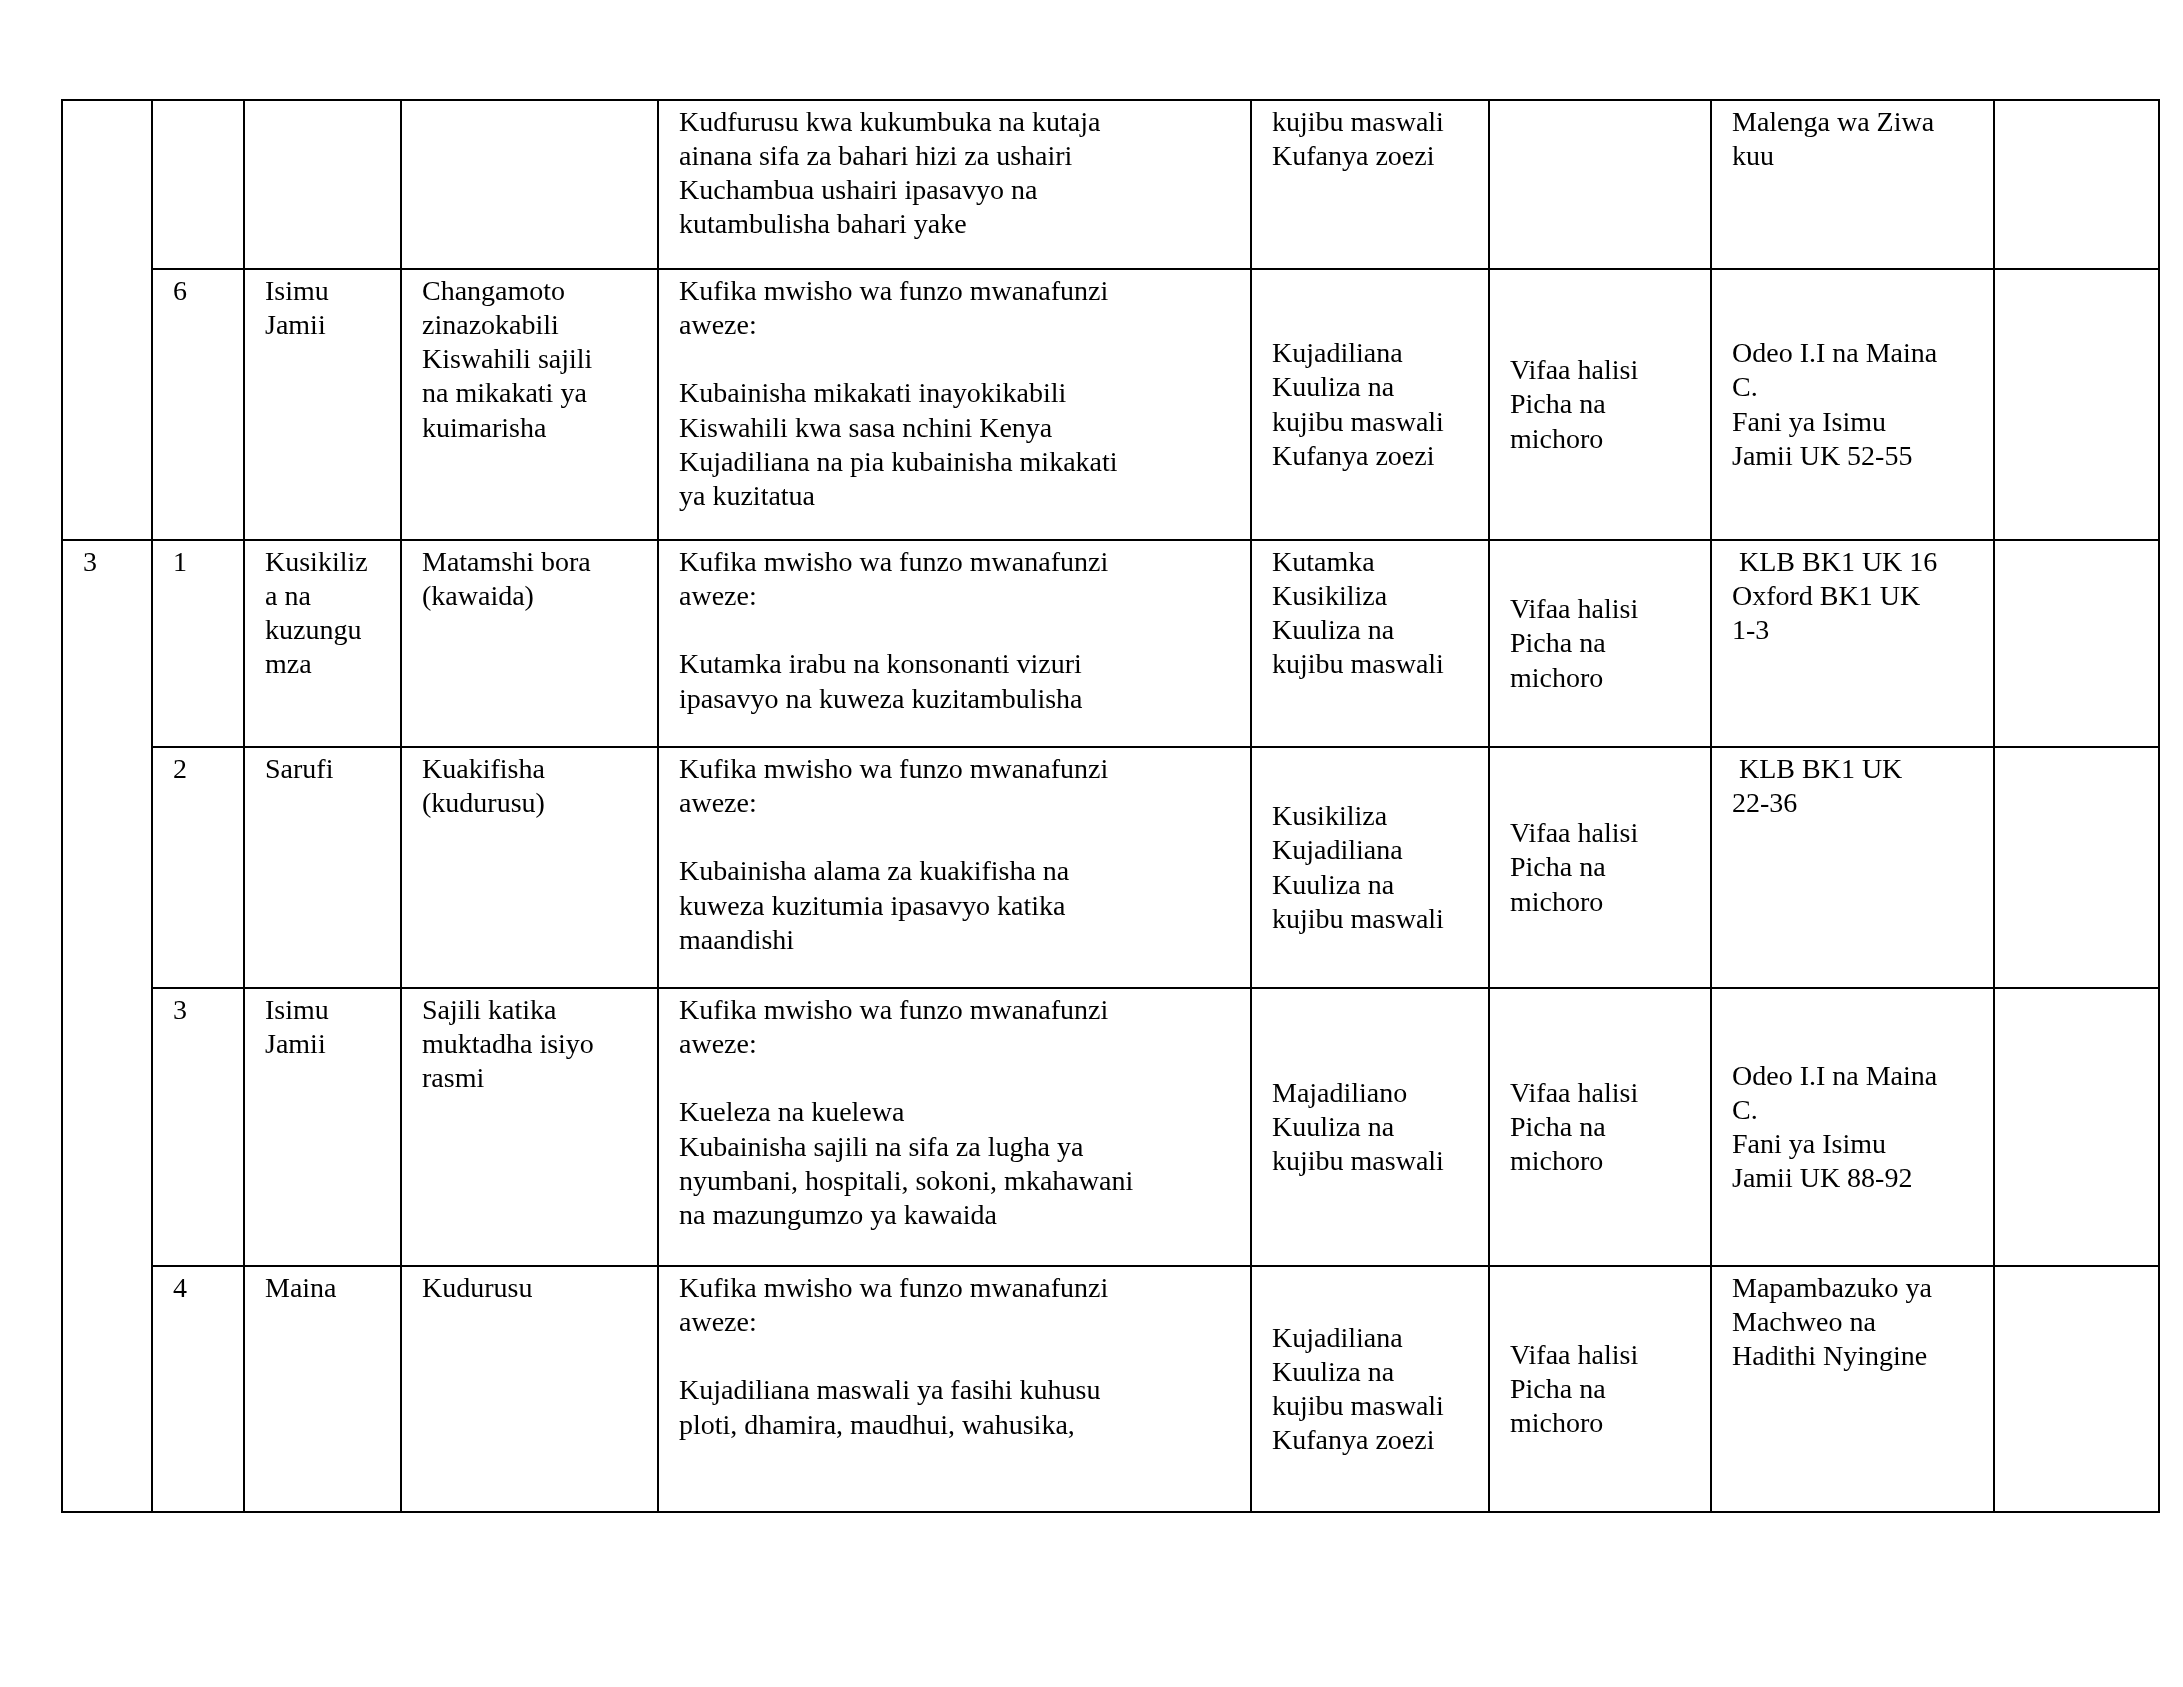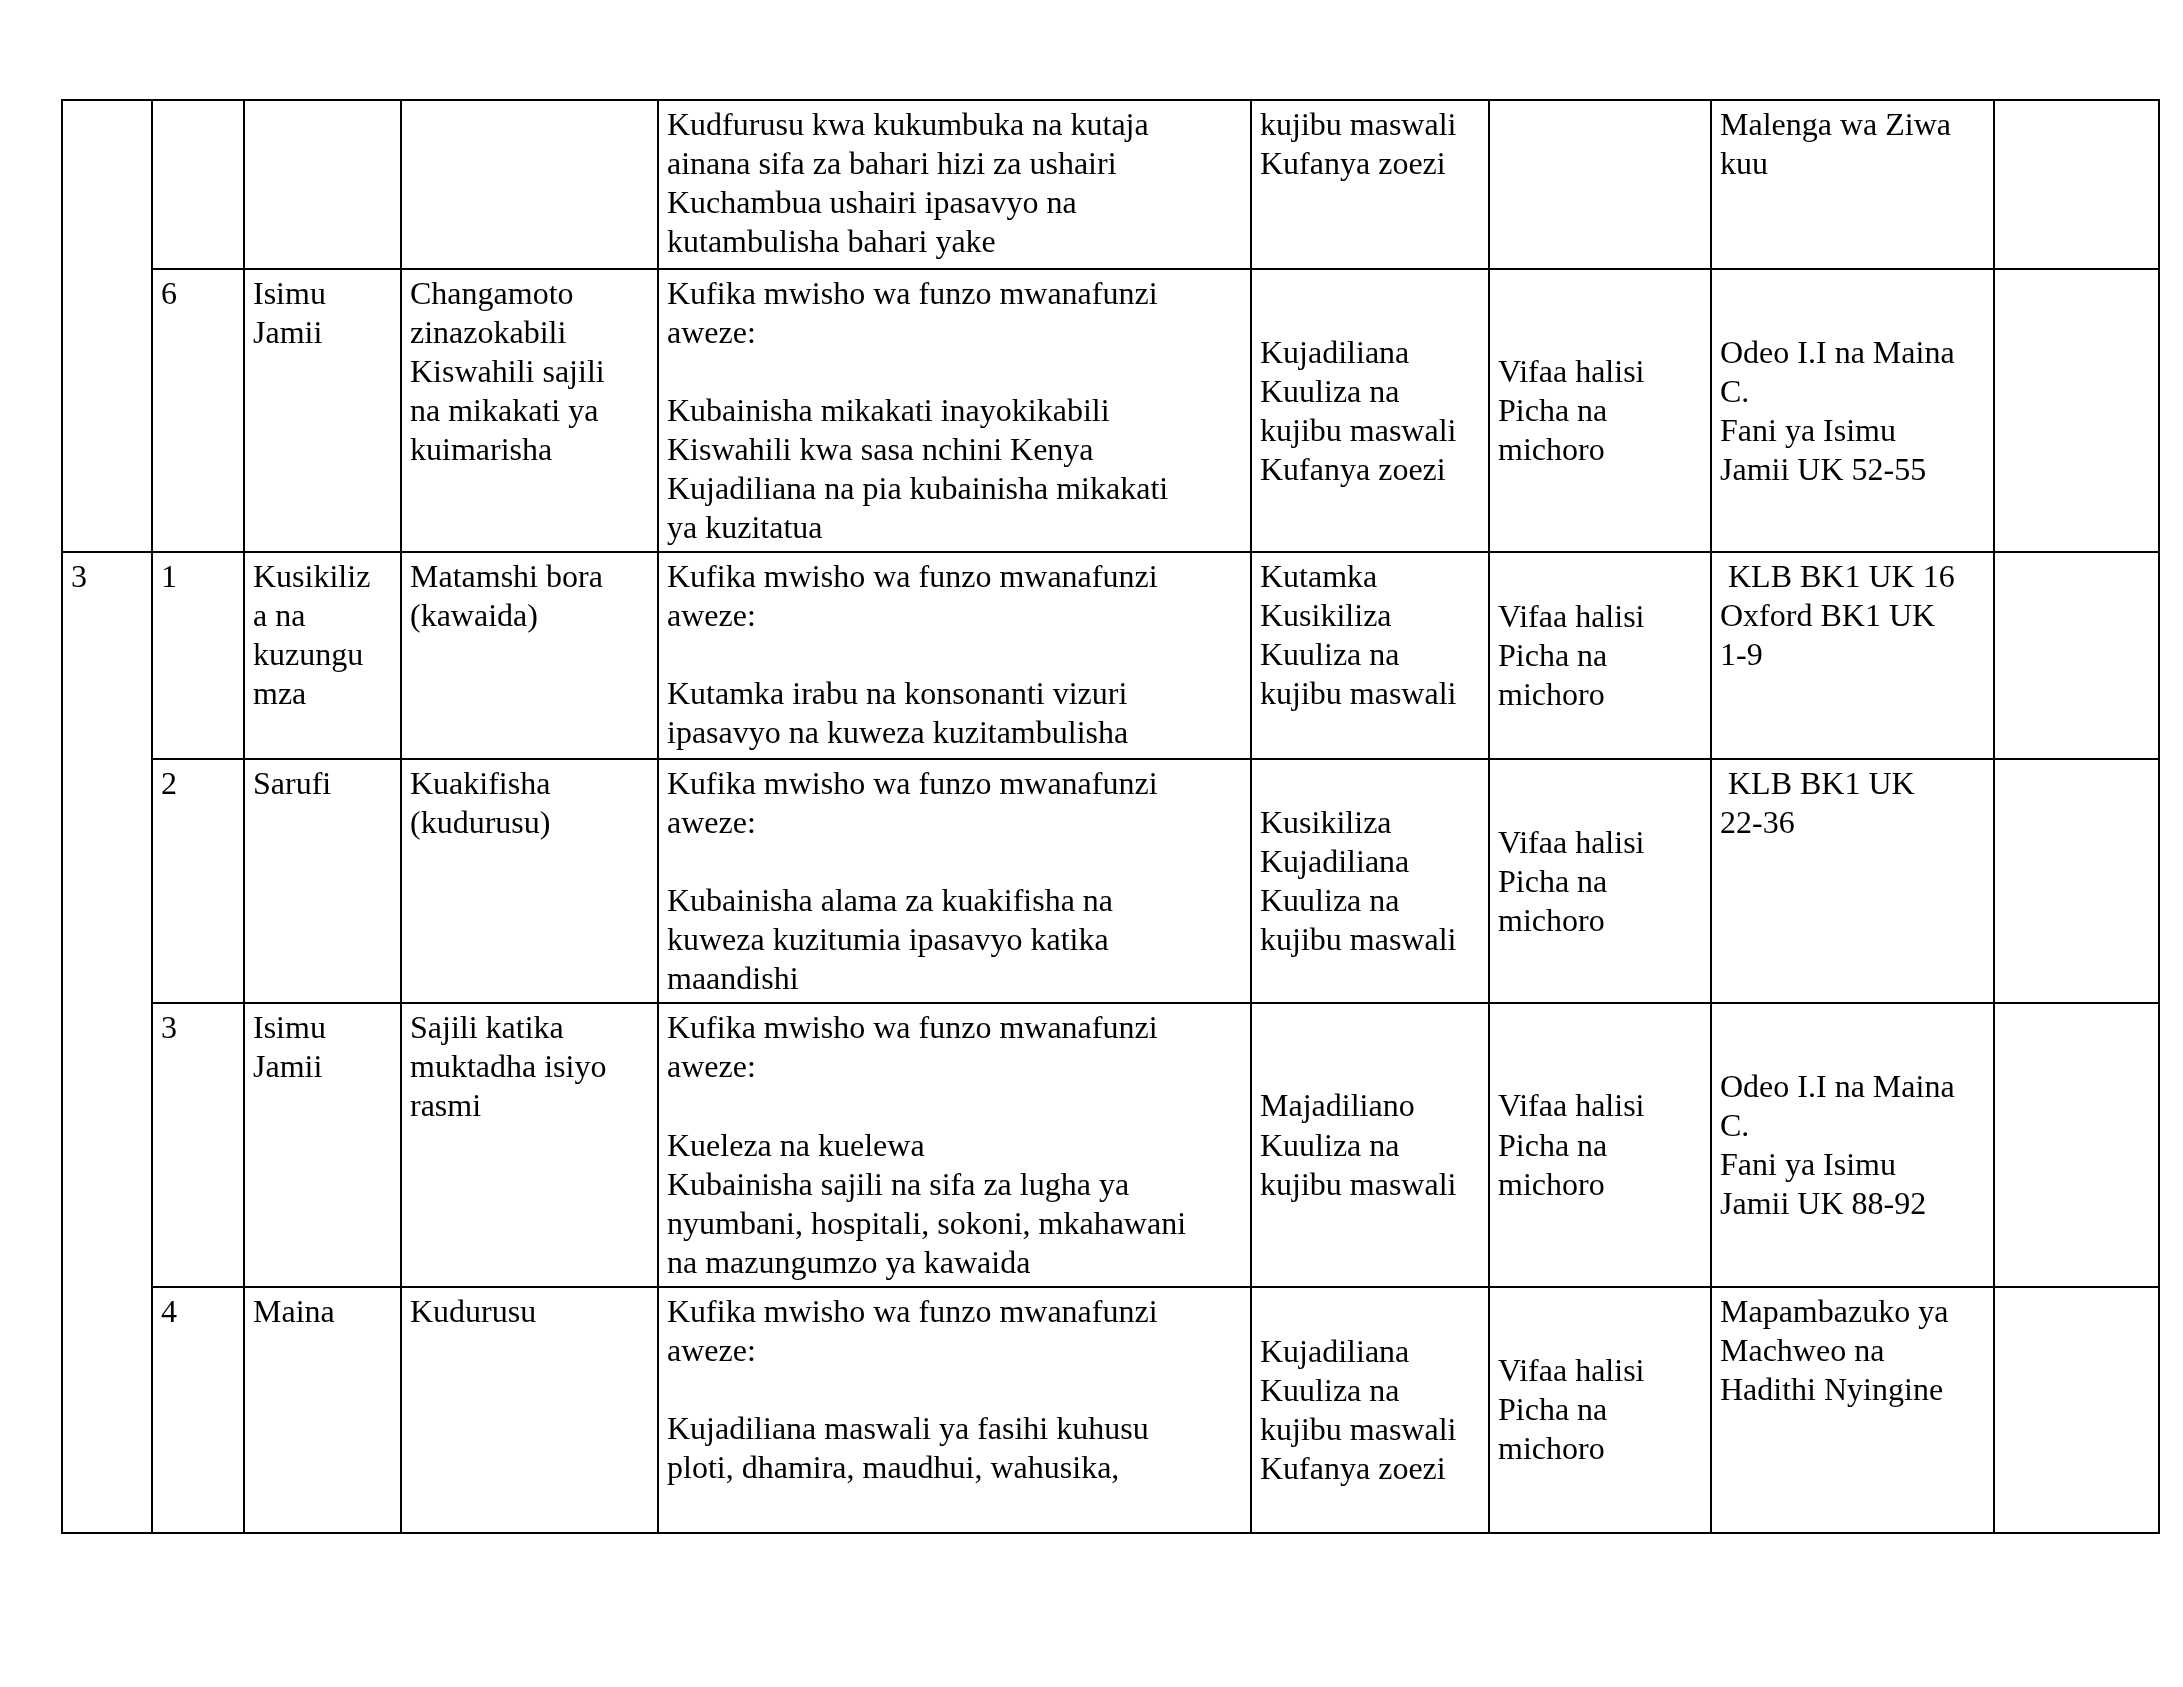--- a/index.html
+++ b/index.html
@@ -19,22 +19,22 @@
     position: absolute;
     left: 61px;
     top: 99px;
     width: 2096px;
     border-collapse: collapse;
     table-layout: fixed;
   }
   table.sow td {
     border: 2.6px solid #000000;
     vertical-align: top;
-    padding: 4px 8px;
-    font-size: 32px;
+    padding: 4px 20px;
+    font-size: 28px;
     line-height: 1.22;
     white-space: pre-wrap;
     overflow: hidden;
     word-wrap: break-word;
   }
   table.sow td.vmid {
     vertical-align: middle;
   }
   
   col.c-week { width: 90px; }
@@ -128,21 +128,21 @@
 ipasavyo na kuweza kuzitambulisha</td>
       <td>Kutamka
 Kusikiliza
 Kuuliza na
 kujibu maswali</td>
       <td class="vmid">Vifaa halisi
 Picha na
 michoro</td>
       <td> KLB BK1 UK 16
 Oxford BK1 UK
-1-9</td>
+1-3</td>
       <td></td>
     </tr>
 
     <tr style="height:241px;">
       <td>2</td>
       <td>Sarufi</td>
       <td>Kuakifisha
 (kudurusu)</td>
       <td>Kufika mwisho wa funzo mwanafunzi
 aweze:

